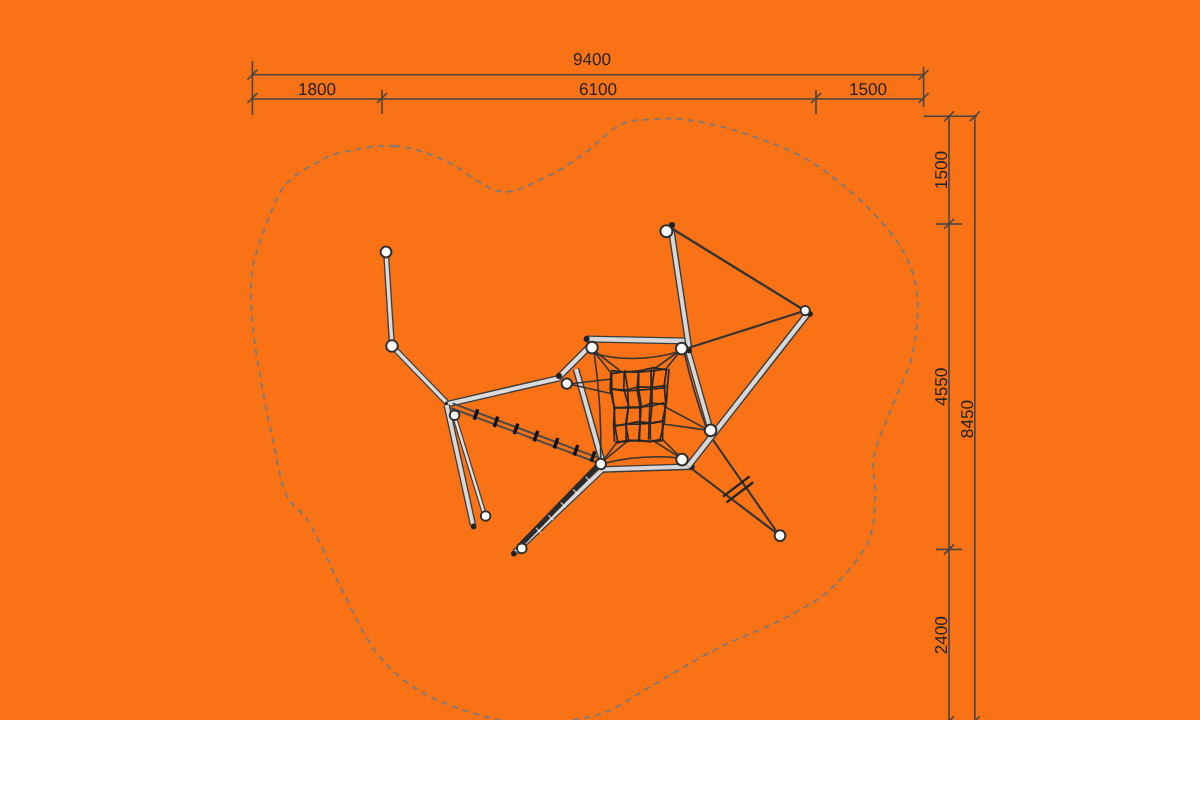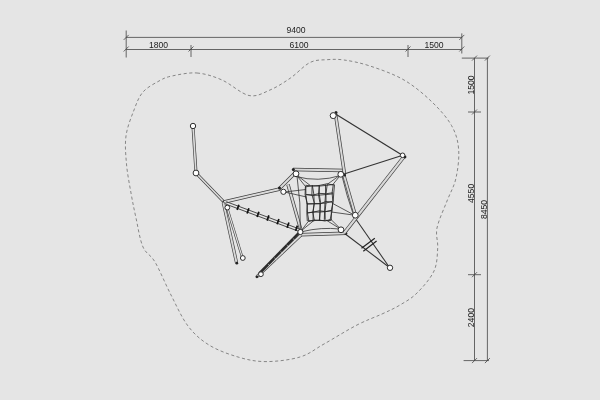--- a/index.html
+++ b/index.html
@@ -1,16 +1,16 @@
 <!DOCTYPE html>
 <html><head>
 <meta charset="utf-8">
 <style>
 html,body{margin:0;padding:0;background:#ffffff;}
-#page{width:600px;height:400px;position:relative;background:#e5e5e5;overflow:hidden;}
+#page{width:600px;height:360px;position:relative;background:#f97316;overflow:hidden;}
 text{font-family:"Liberation Sans",sans-serif;fill:#222;}
 </style>
 </head>
 <body>
 <div id="page">
 <svg width="600" height="400" viewBox="0 0 600 400">
 
 <path d="M197,73 C205.3,73.7 213.3,76.2 222,80 C230.7,83.8 241.0,93.8 249,95.5 C257.0,97.2 263.1,92.9 270,90 C276.9,87.1 283.8,82.6 290.5,78 C297.2,73.4 303.9,65.5 310,62.5 C316.1,59.5 321.3,60.1 327,59.7 C332.7,59.3 336.8,59.0 344,60 C351.2,61.0 360.0,62.7 370,66 C380.0,69.3 393.7,74.0 404,80 C414.3,86.0 424.1,94.4 432,102 C439.9,109.6 447.1,117.7 451.5,125.5 C455.9,133.3 457.9,140.2 458.6,149 C459.4,157.8 457.9,169.3 456,178 C454.1,186.7 450.2,192.7 447,201 C443.8,209.3 438.6,220.2 437,228 C435.4,235.8 438.2,240.8 437.7,248 C437.2,255.2 437.4,263.5 434,271 C430.6,278.5 422.7,287.3 417,293 C411.3,298.7 405.8,301.5 400,305 C394.2,308.5 389.2,310.7 382,314 C374.8,317.3 366.7,320.0 357,325 C347.3,330.0 333.5,338.7 324,344 C314.5,349.3 309.7,354.1 300,357 C290.3,359.9 276.3,361.6 266,361.6 C255.7,361.6 247.5,359.8 238,357 C228.5,354.2 217.3,350.2 209,345 C200.7,339.8 194.3,334.3 188,326 C181.7,317.7 176.5,305.7 171,295 C165.5,284.3 159.7,270.0 155,262 C150.3,254.0 146.2,254.3 143,247 C139.8,239.7 138.0,227.0 136,218 C134.0,209.0 132.6,202.0 131,193 C129.4,184.0 127.3,173.5 126.5,164 C125.7,154.5 124.8,145.0 126,136 C127.2,127.0 131.2,117.3 134,110 C136.8,102.7 138.8,96.8 143,92 C147.2,87.2 154.2,83.7 159,81 C163.8,78.3 165.7,77.3 172,76 C178.3,74.7 188.7,72.3 197,73 Z" fill="none" stroke="#7a7a7a" stroke-width="0.9" stroke-dasharray="3.1,2.5"></path>
 
 <g stroke="#444" stroke-width="0.8" fill="none">

